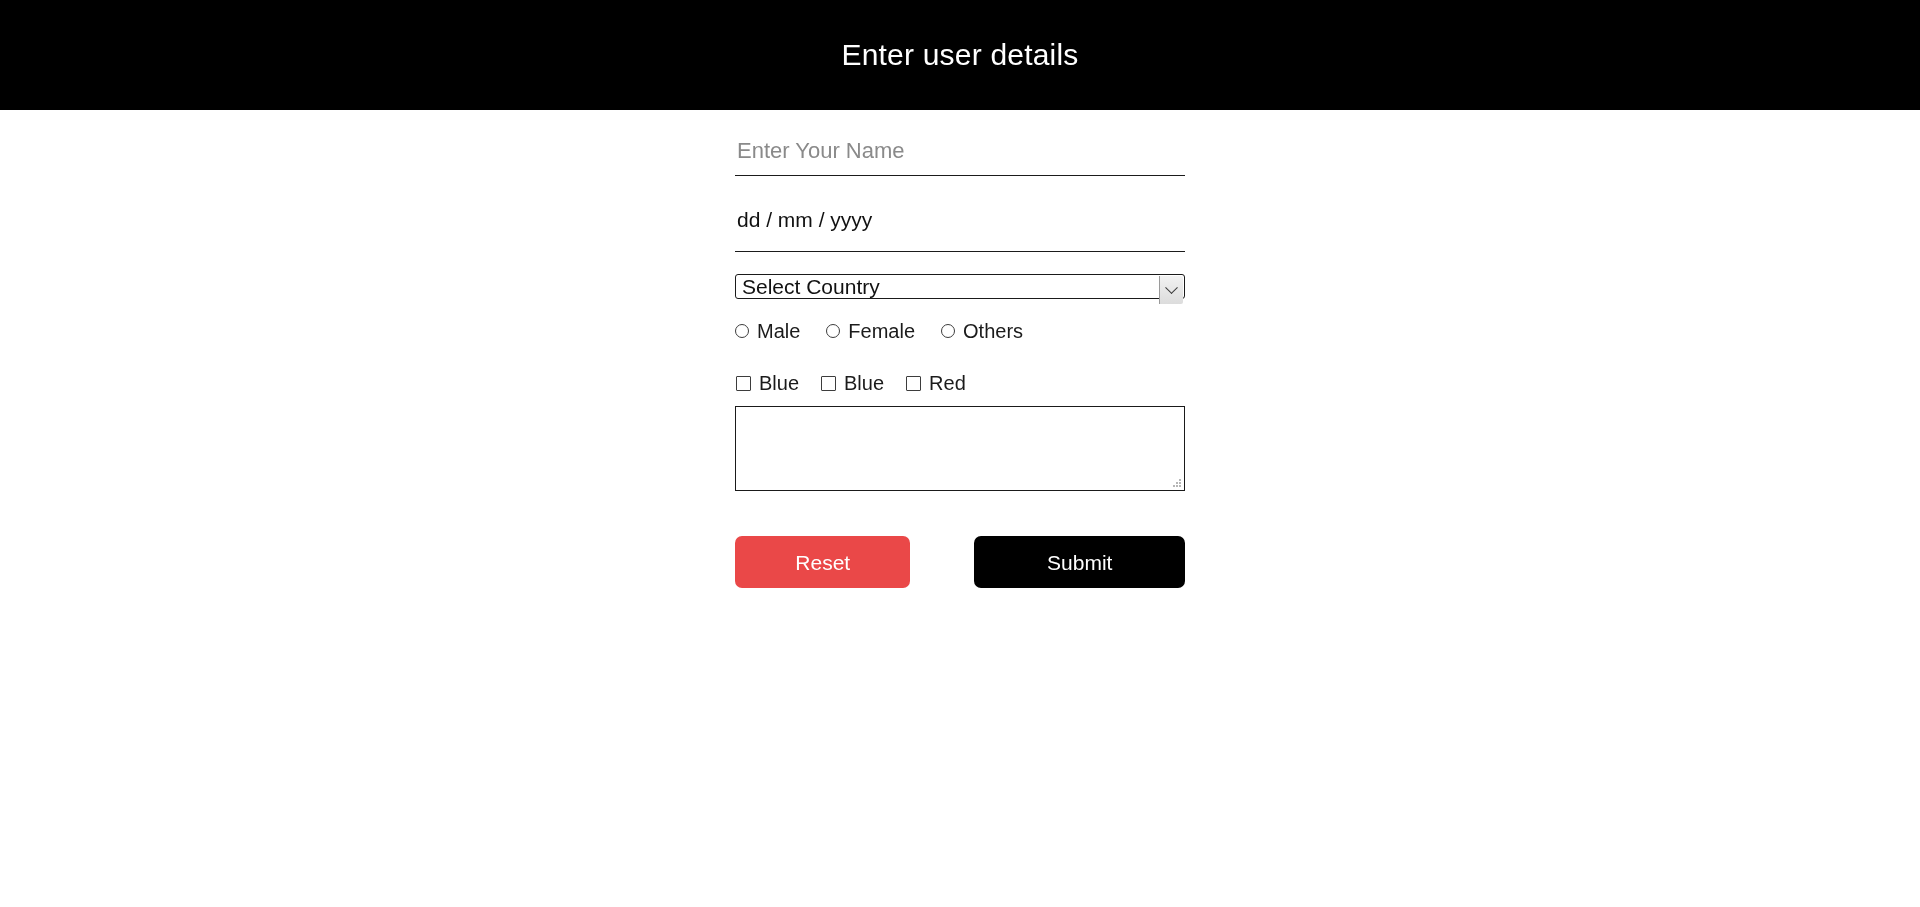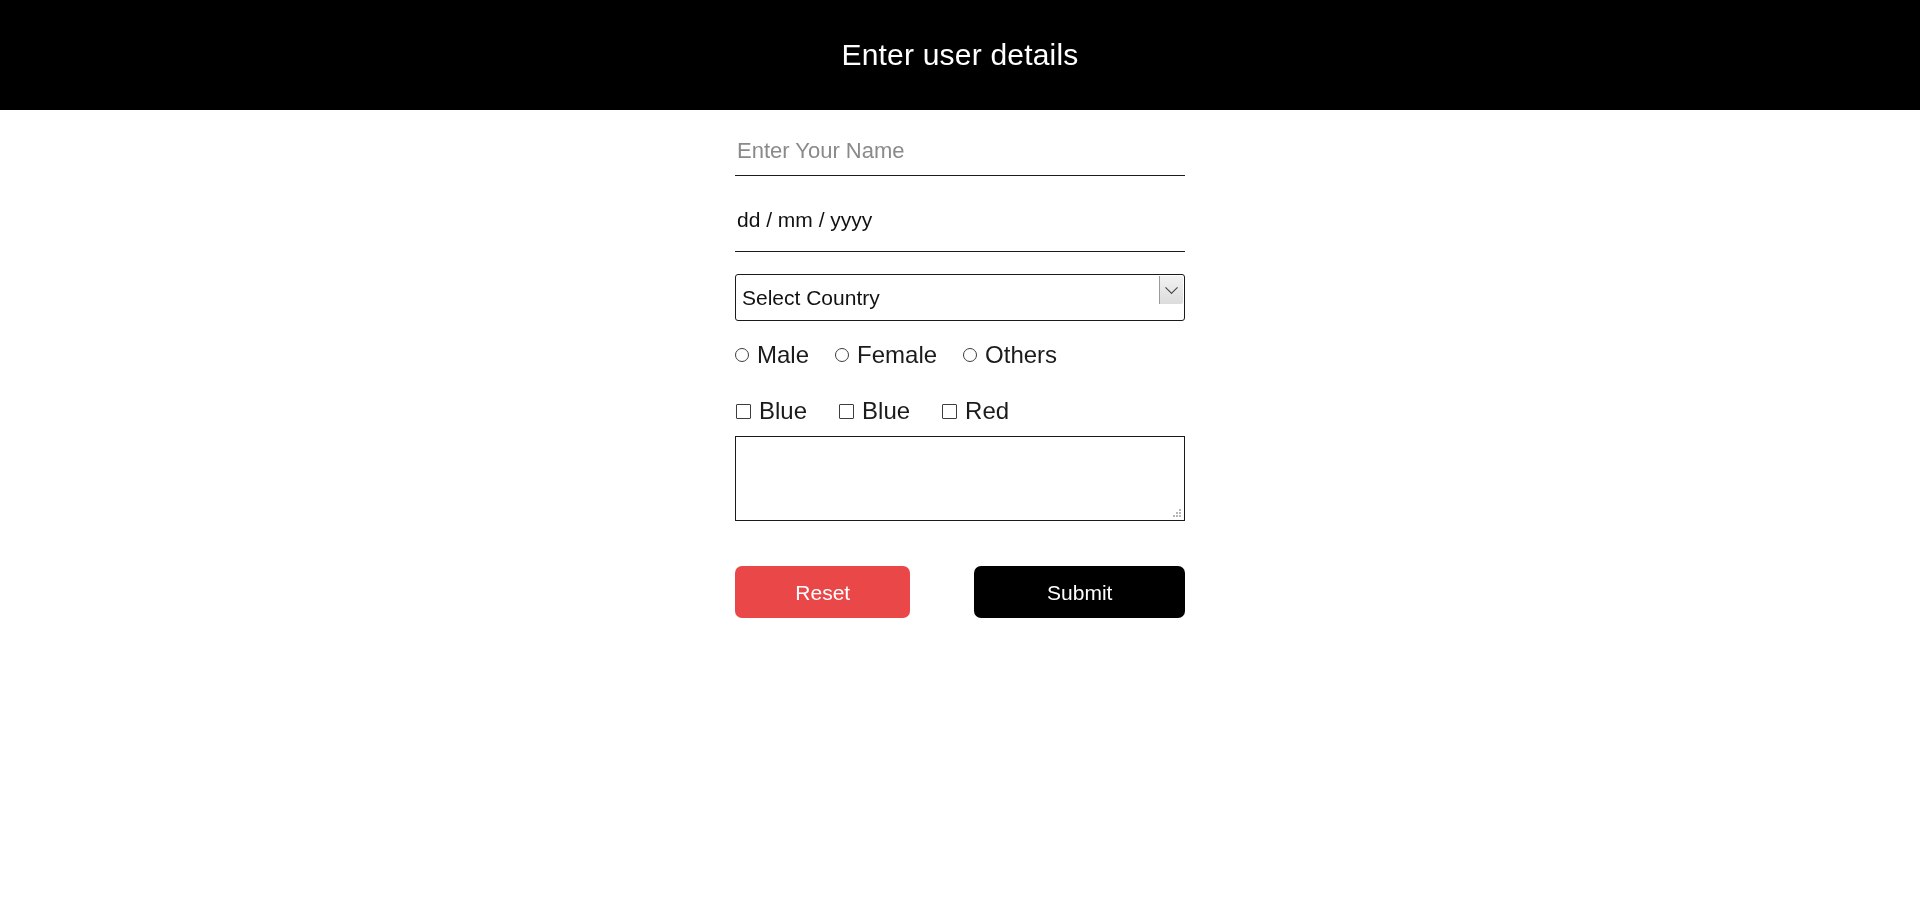--- a/index.html
+++ b/index.html
@@ -73,21 +73,21 @@
     margin-top: 16px;
     font-size: 21px;
   }
   .gap-sm { height: 16px; }
 
   
   .select-row { margin-top: 22px; }
   .select-box {
     position: relative;
     width: 450px;
-    height: 47px;
+    height: 25px;
     border: 1px solid #1a1a1a;
     border-radius: 3px;
     background: #ffffff;
     display: flex;
     align-items: center;
   }
   .select-value {
     font-size: 21px;
     color: #111111;
     padding-left: 6px;
@@ -131,31 +131,31 @@
   }
   .radio-mark {
     width: 14px;
     height: 14px;
     border: 1.3px solid #3d3d3d;
     border-radius: 50%;
     background: #ffffff;
     flex: none;
   }
   .opt-label {
-    font-size: 24px;
+    font-size: 20px;
     color: #1b1b1b;
     line-height: 1;
   }
 
   
   .check-row {
     margin-top: 32px;
     display: flex;
     align-items: center;
-    gap: 32px;
+    gap: 22px;
     padding-left: 1px;
   }
   .check-mark {
     width: 15px;
     height: 15px;
     border: 1.4px solid #3d3d3d;
     border-radius: 1px;
     background: #ffffff;
     flex: none;
   }

